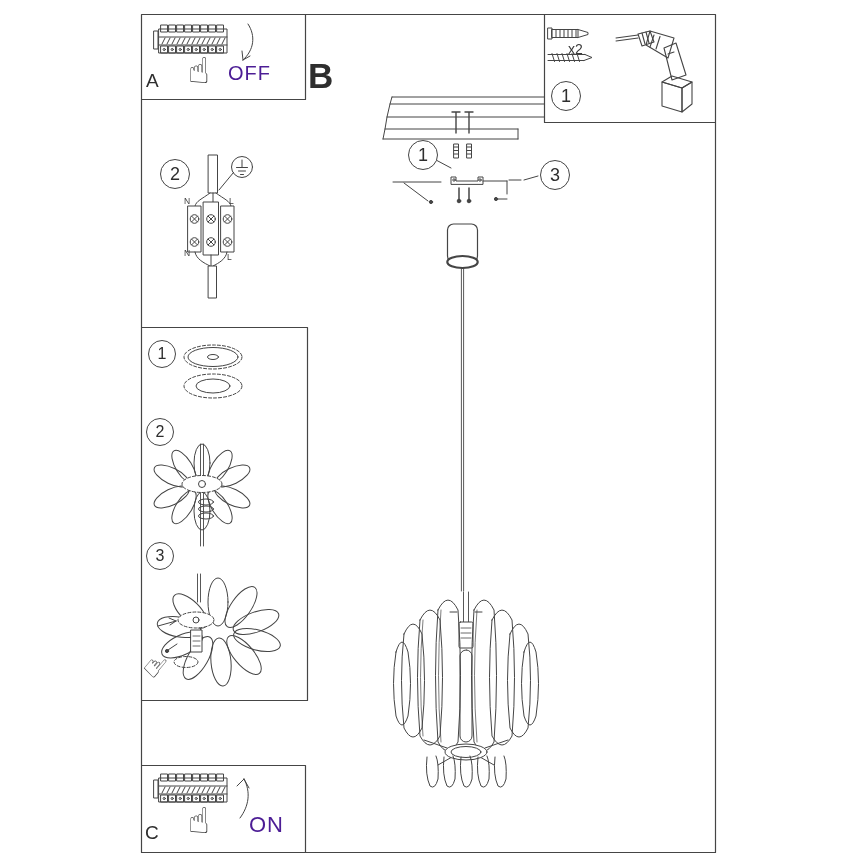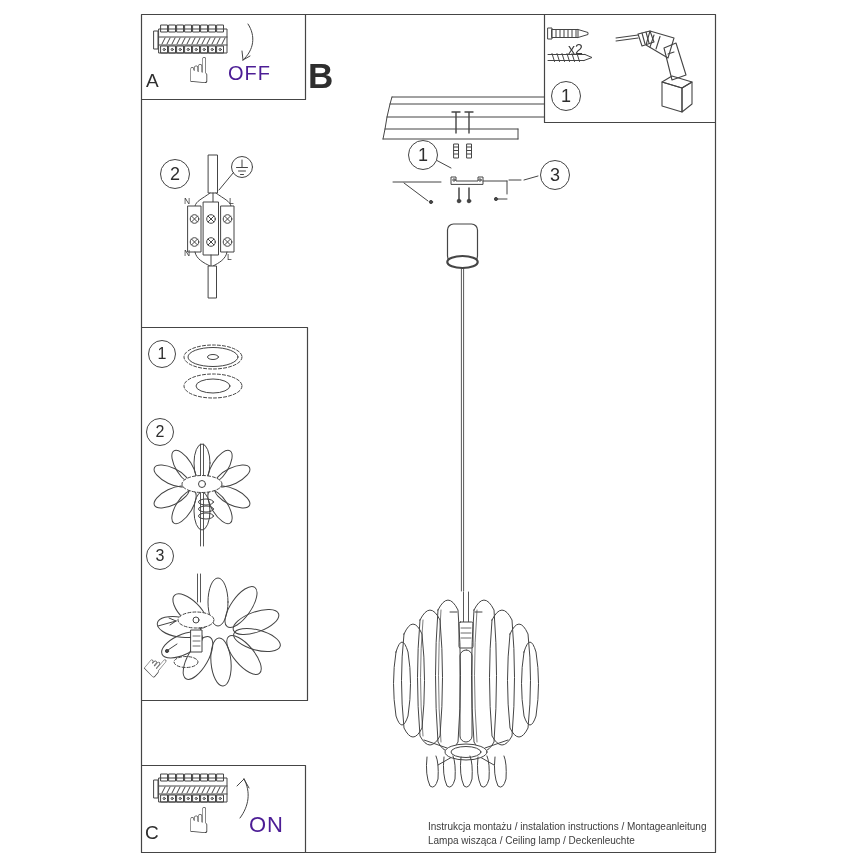--- a/index.html
+++ b/index.html
@@ -270,18 +270,14 @@
 
   <div class="circled c26" style="left:148px;top:340px;">1</div>
   <div class="circled c26" style="left:146px;top:418px;">2</div>
   <div class="circled c26" style="left:146px;top:542px;">3</div>
   <div class="txt glyph" style="left:146px;top:648px;font-size:30px;transform:rotate(40deg);">☝</div>
 
   <div class="txt letter" style="left:145px;top:822px;">C</div>
   <div class="txt state" style="left:228px;top:812px;font-size:22px;margin-left:21px;">ON</div>
   <div class="txt glyph" style="left:188px;top:800px;font-size:36px;">☝</div>
 
-  <div class="footer">
-    <div>Instrukcja montażu / instalation instructions / Montageanleitung</div>
-    <div>Lampa wisząca / Ceiling lamp / Deckenleuchte</div>
-  </div>
 
 </div>
 
 </body></html>

